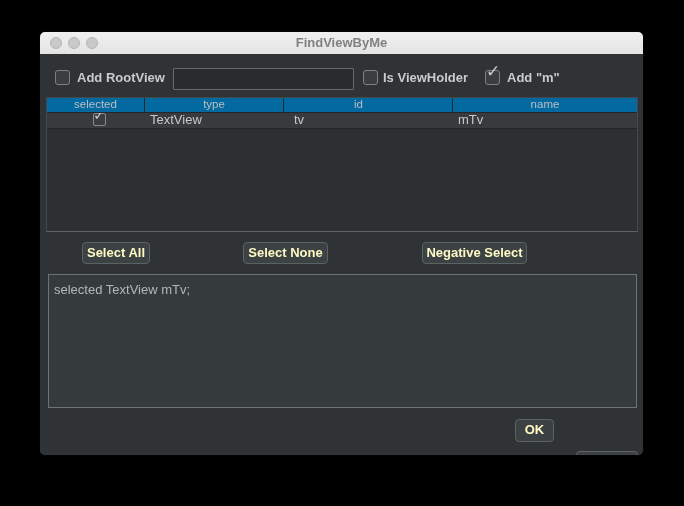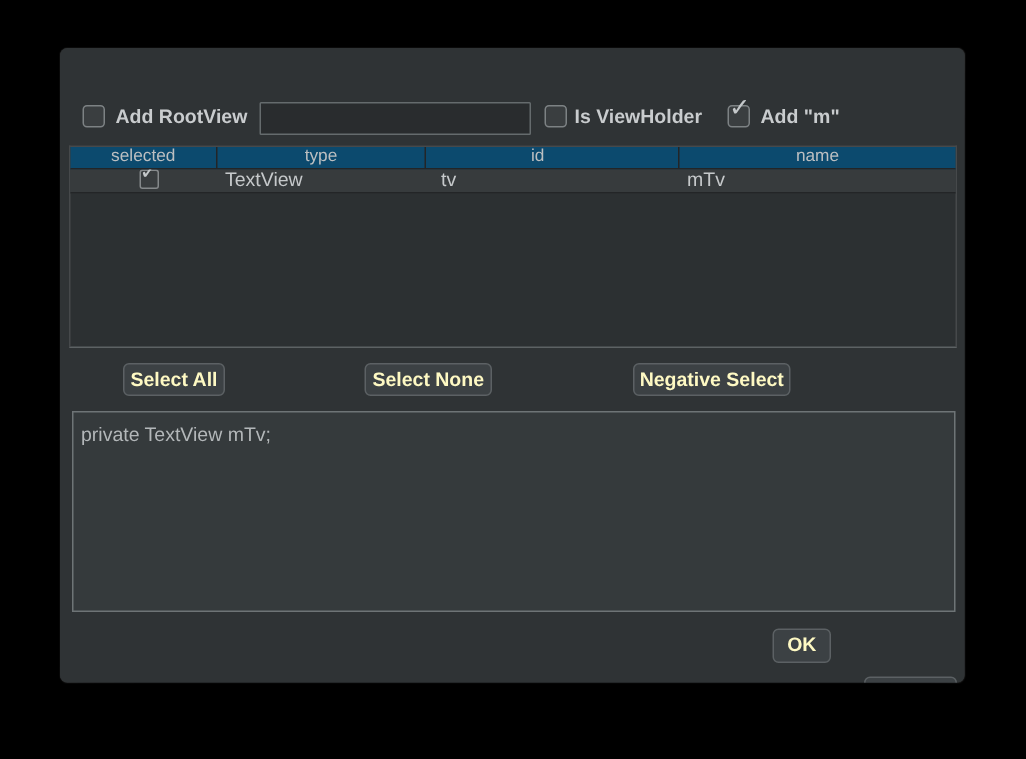--- a/index.html
+++ b/index.html
@@ -44,21 +44,21 @@
     position:absolute;left:133px;top:14px;width:171px;height:20px;
     background:#292c2e;border:1px solid #656b6d;border-radius:1px;
     color:#c9ccce;font-size:13px;padding:0 4px;outline:none;
     font-family:"Liberation Sans","DejaVu Sans",sans-serif;
   }
 
   .vtable{
     position:absolute;left:6px;top:43px;width:592px;height:135px;box-sizing:border-box;
     background:#2c3032;border:1px solid #46494b;border-bottom:1px solid #5d6264;
   }
-  .thead{display:flex;height:14px;background:#0c4a6e;border-bottom:1px solid #232527;}
+  .thead{display:flex;height:14px;background:#0369a1;border-bottom:1px solid #232527;}
   .th{
     box-sizing:border-box;font-size:11.5px;color:#bcbfc1;text-align:center;
     line-height:13px;border-left:1px solid #232527;overflow:hidden;white-space:nowrap;
   }
   .th:first-child{border-left:none;}
   .trow{display:flex;height:15px;background:#373b3d;border-bottom:1px solid #232527;}
   .td{
     box-sizing:border-box;font-size:13px;color:#c6c9cb;line-height:14px;
     padding-left:6px;overflow:hidden;white-space:nowrap;position:relative;
   }
@@ -87,20 +87,26 @@
     background:#353a3c;border:1px solid #6e7476;
     padding:6px 5px;color:#b3b7b9;font-size:13px;
   }
   .code-line{min-height:17px;line-height:17px;white-space:pre;}
 </style>
 </head>
 <body>
 
 <div class="window">
 
+  <div class="titlebar">
+    <span class="traffic tl-close"></span>
+    <span class="traffic tl-min"></span>
+    <span class="traffic tl-zoom"></span>
+    <div class="title">FindViewByMe</div>
+  </div>
 
   <div class="content">
 
     <span class="cbox" style="left:15px;top:16px;"></span>
     <span class="cb-label" style="left:37px;top:15px;">Add RootView</span>
 
     <input class="textfield" value="" style="">
 
     <span class="cbox" style="left:323px;top:16px;"></span>
     <span class="cb-label" style="left:343px;top:15px;">Is ViewHolder</span>
@@ -127,21 +133,21 @@
         <div class="td c3">tv</div>
         <div class="td c4">mTv</div>
       </div>
     </div>
 
     <div class="btn btn-select-all">Select All</div>
     <div class="btn btn-negative">Negative Select</div>
     <div class="btn btn-select-none">Select None</div>
 
     <div class="codearea">
-      <div class="code-line">private TextView mTv;</div>
+      <div class="code-line">selected TextView mTv;</div>
       <div class="code-line"></div>
     </div>
 
     <div class="btn btn-ok">OK</div>
     <div class="btn btn-close">Close</div>
 
   </div>
 </div>
 
 </body></html>

